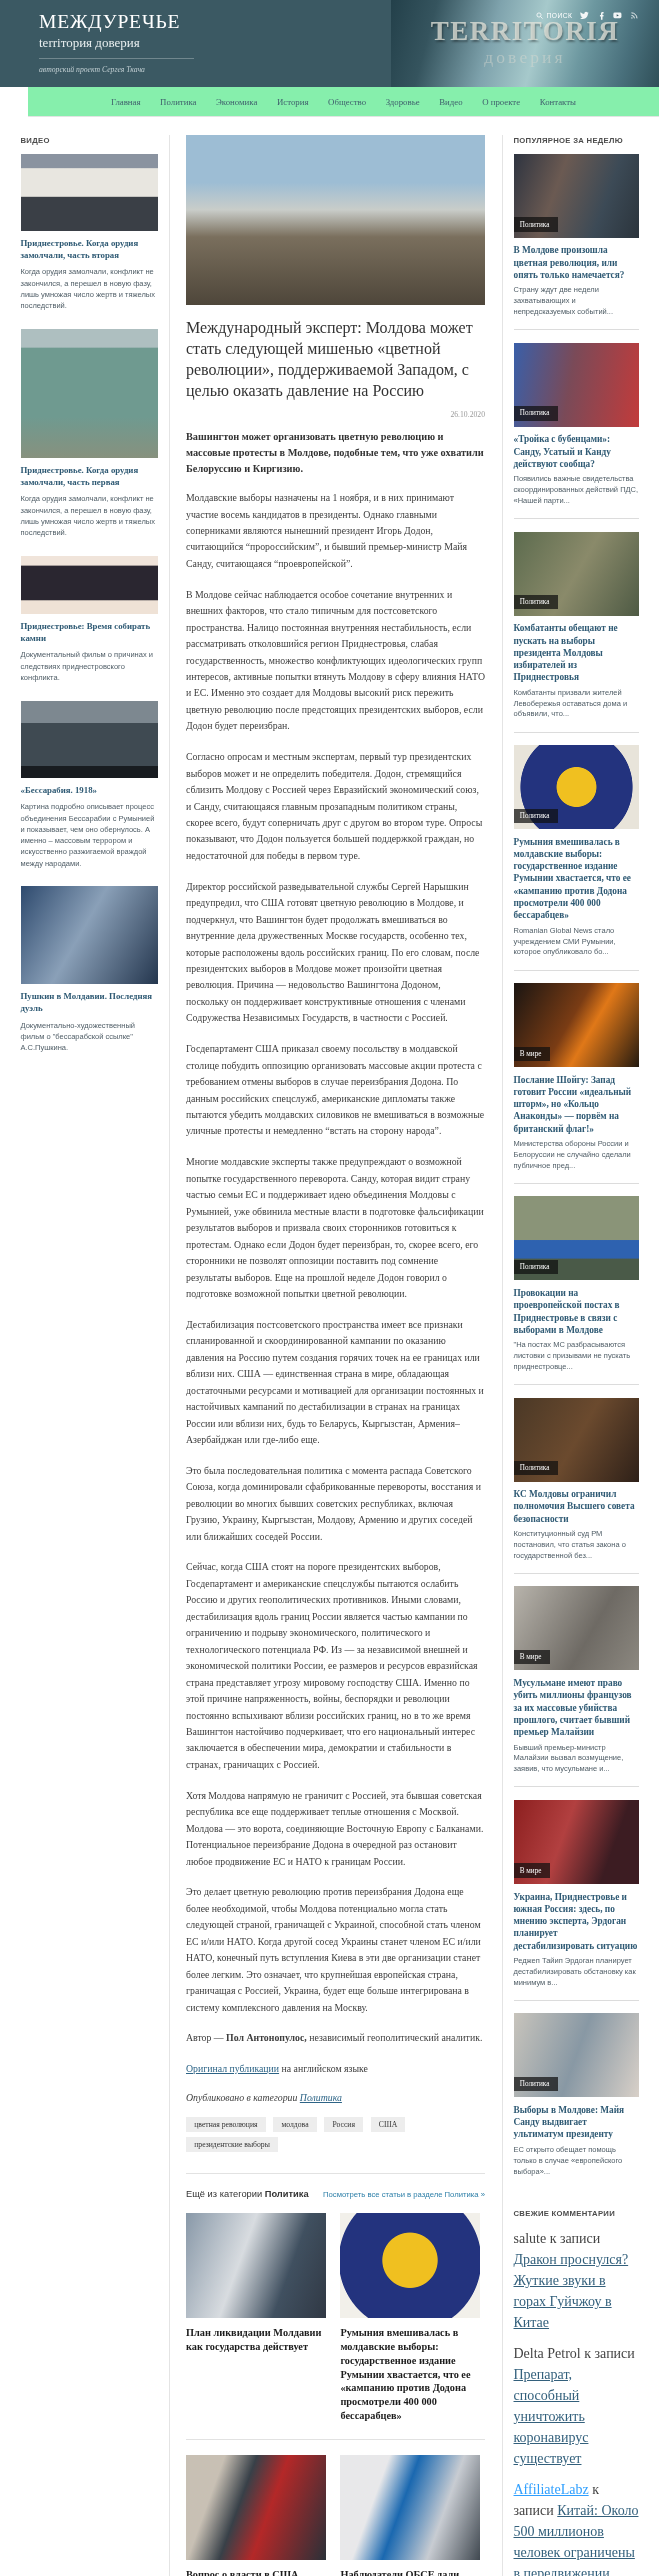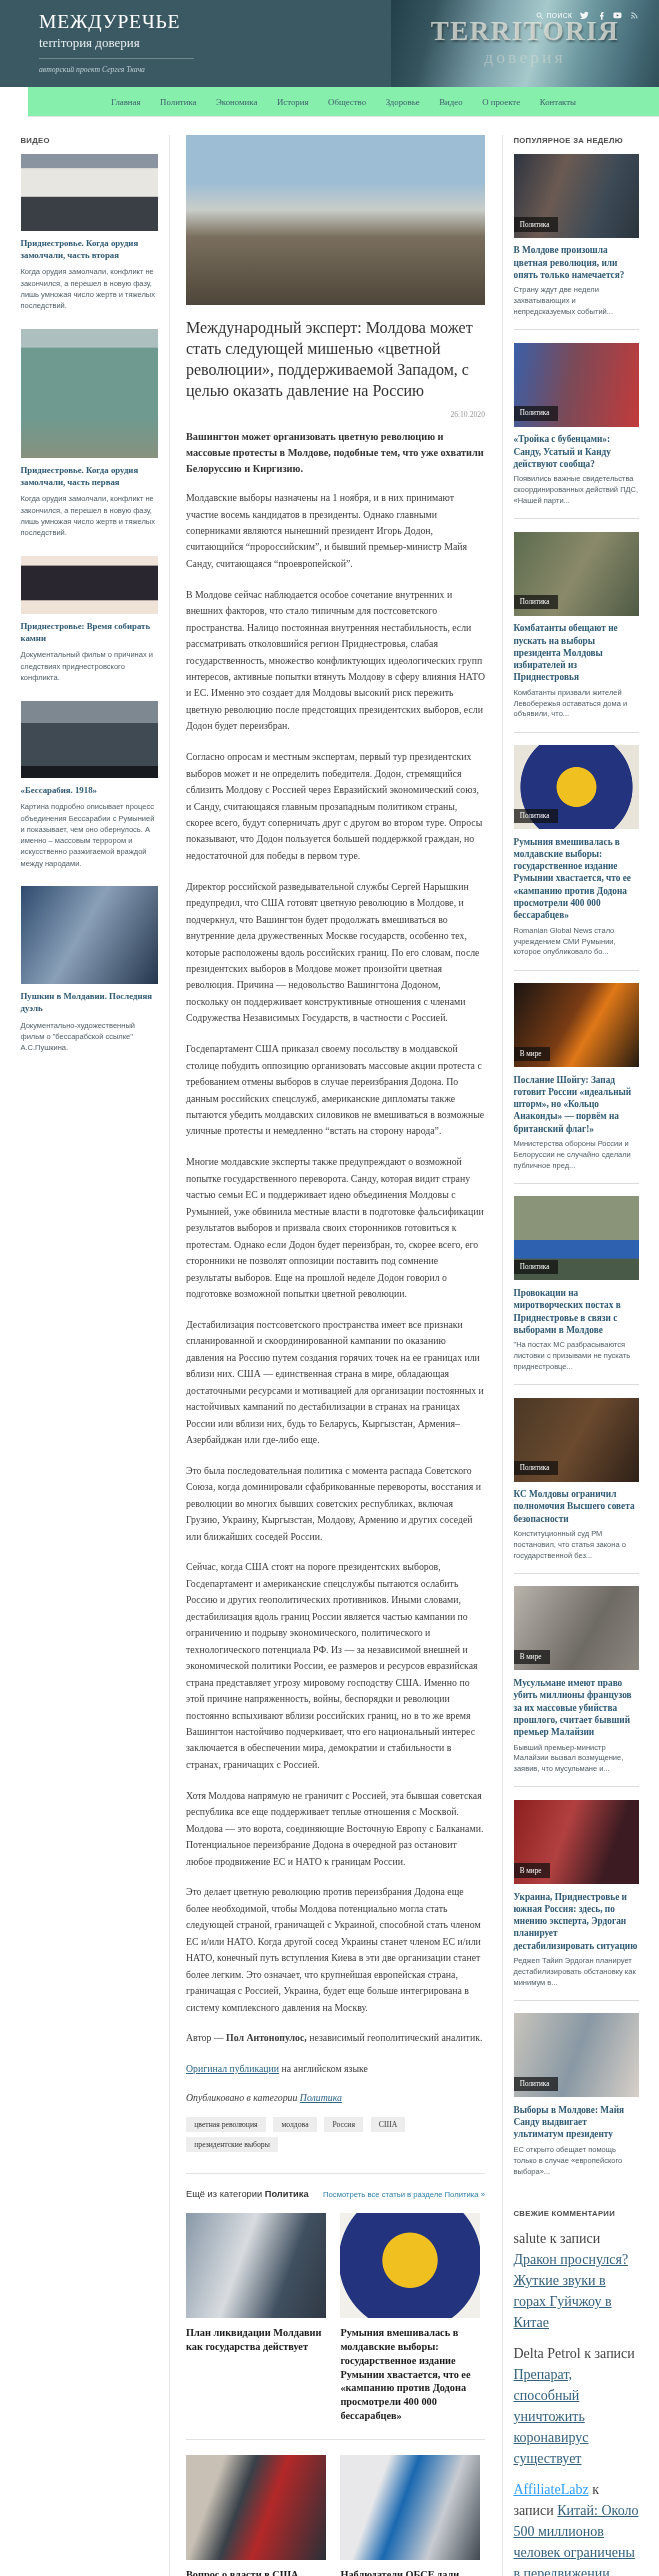--- a/index.html
+++ b/index.html
@@ -256,21 +256,21 @@
       <div class="thumb" style="height:84px;background:linear-gradient(120deg,#1a1512,#7a3c14 45%,#e07818 60%,#241a10);">
         <span class="badge">В мире</span>
         </div>
       <div class="p-title">Послание Шойгу: Запад готовит России «идеальный шторм», но «Кольцо Анаконды» — порвём на британский флаг!»</div>
       <div class="p-ex">Министерства обороны России и Белоруссии не случайно сделали публичное пред...</div>
     </div>
     <div class="p-card">
       <div class="thumb" style="height:84px;background:linear-gradient(180deg,#8a9478 52%,#2e62b0 53% 74%,#4a5a48 75%);">
         <span class="badge">Политика</span>
         </div>
-      <div class="p-title">Провокации на миротворческих постах в Приднестровье в связи с выборами в Молдове</div>
+      <div class="p-title">Провокации на проевропейской постах в Приднестровье в связи с выборами в Молдове</div>
       <div class="p-ex">"На постах МС разбрасываются листовки с призывами не пускать приднестровце...</div>
     </div>
     <div class="p-card">
       <div class="thumb" style="height:84px;background:linear-gradient(120deg,#4a3826,#6b4a2e 50%,#2e2018);">
         <span class="badge">Политика</span>
         </div>
       <div class="p-title">КС Молдовы ограничил полномочия Высшего совета безопасности</div>
       <div class="p-ex">Конституционный суд РМ постановил, что статья закона о государственной без...</div>
     </div>
     <div class="p-card">

